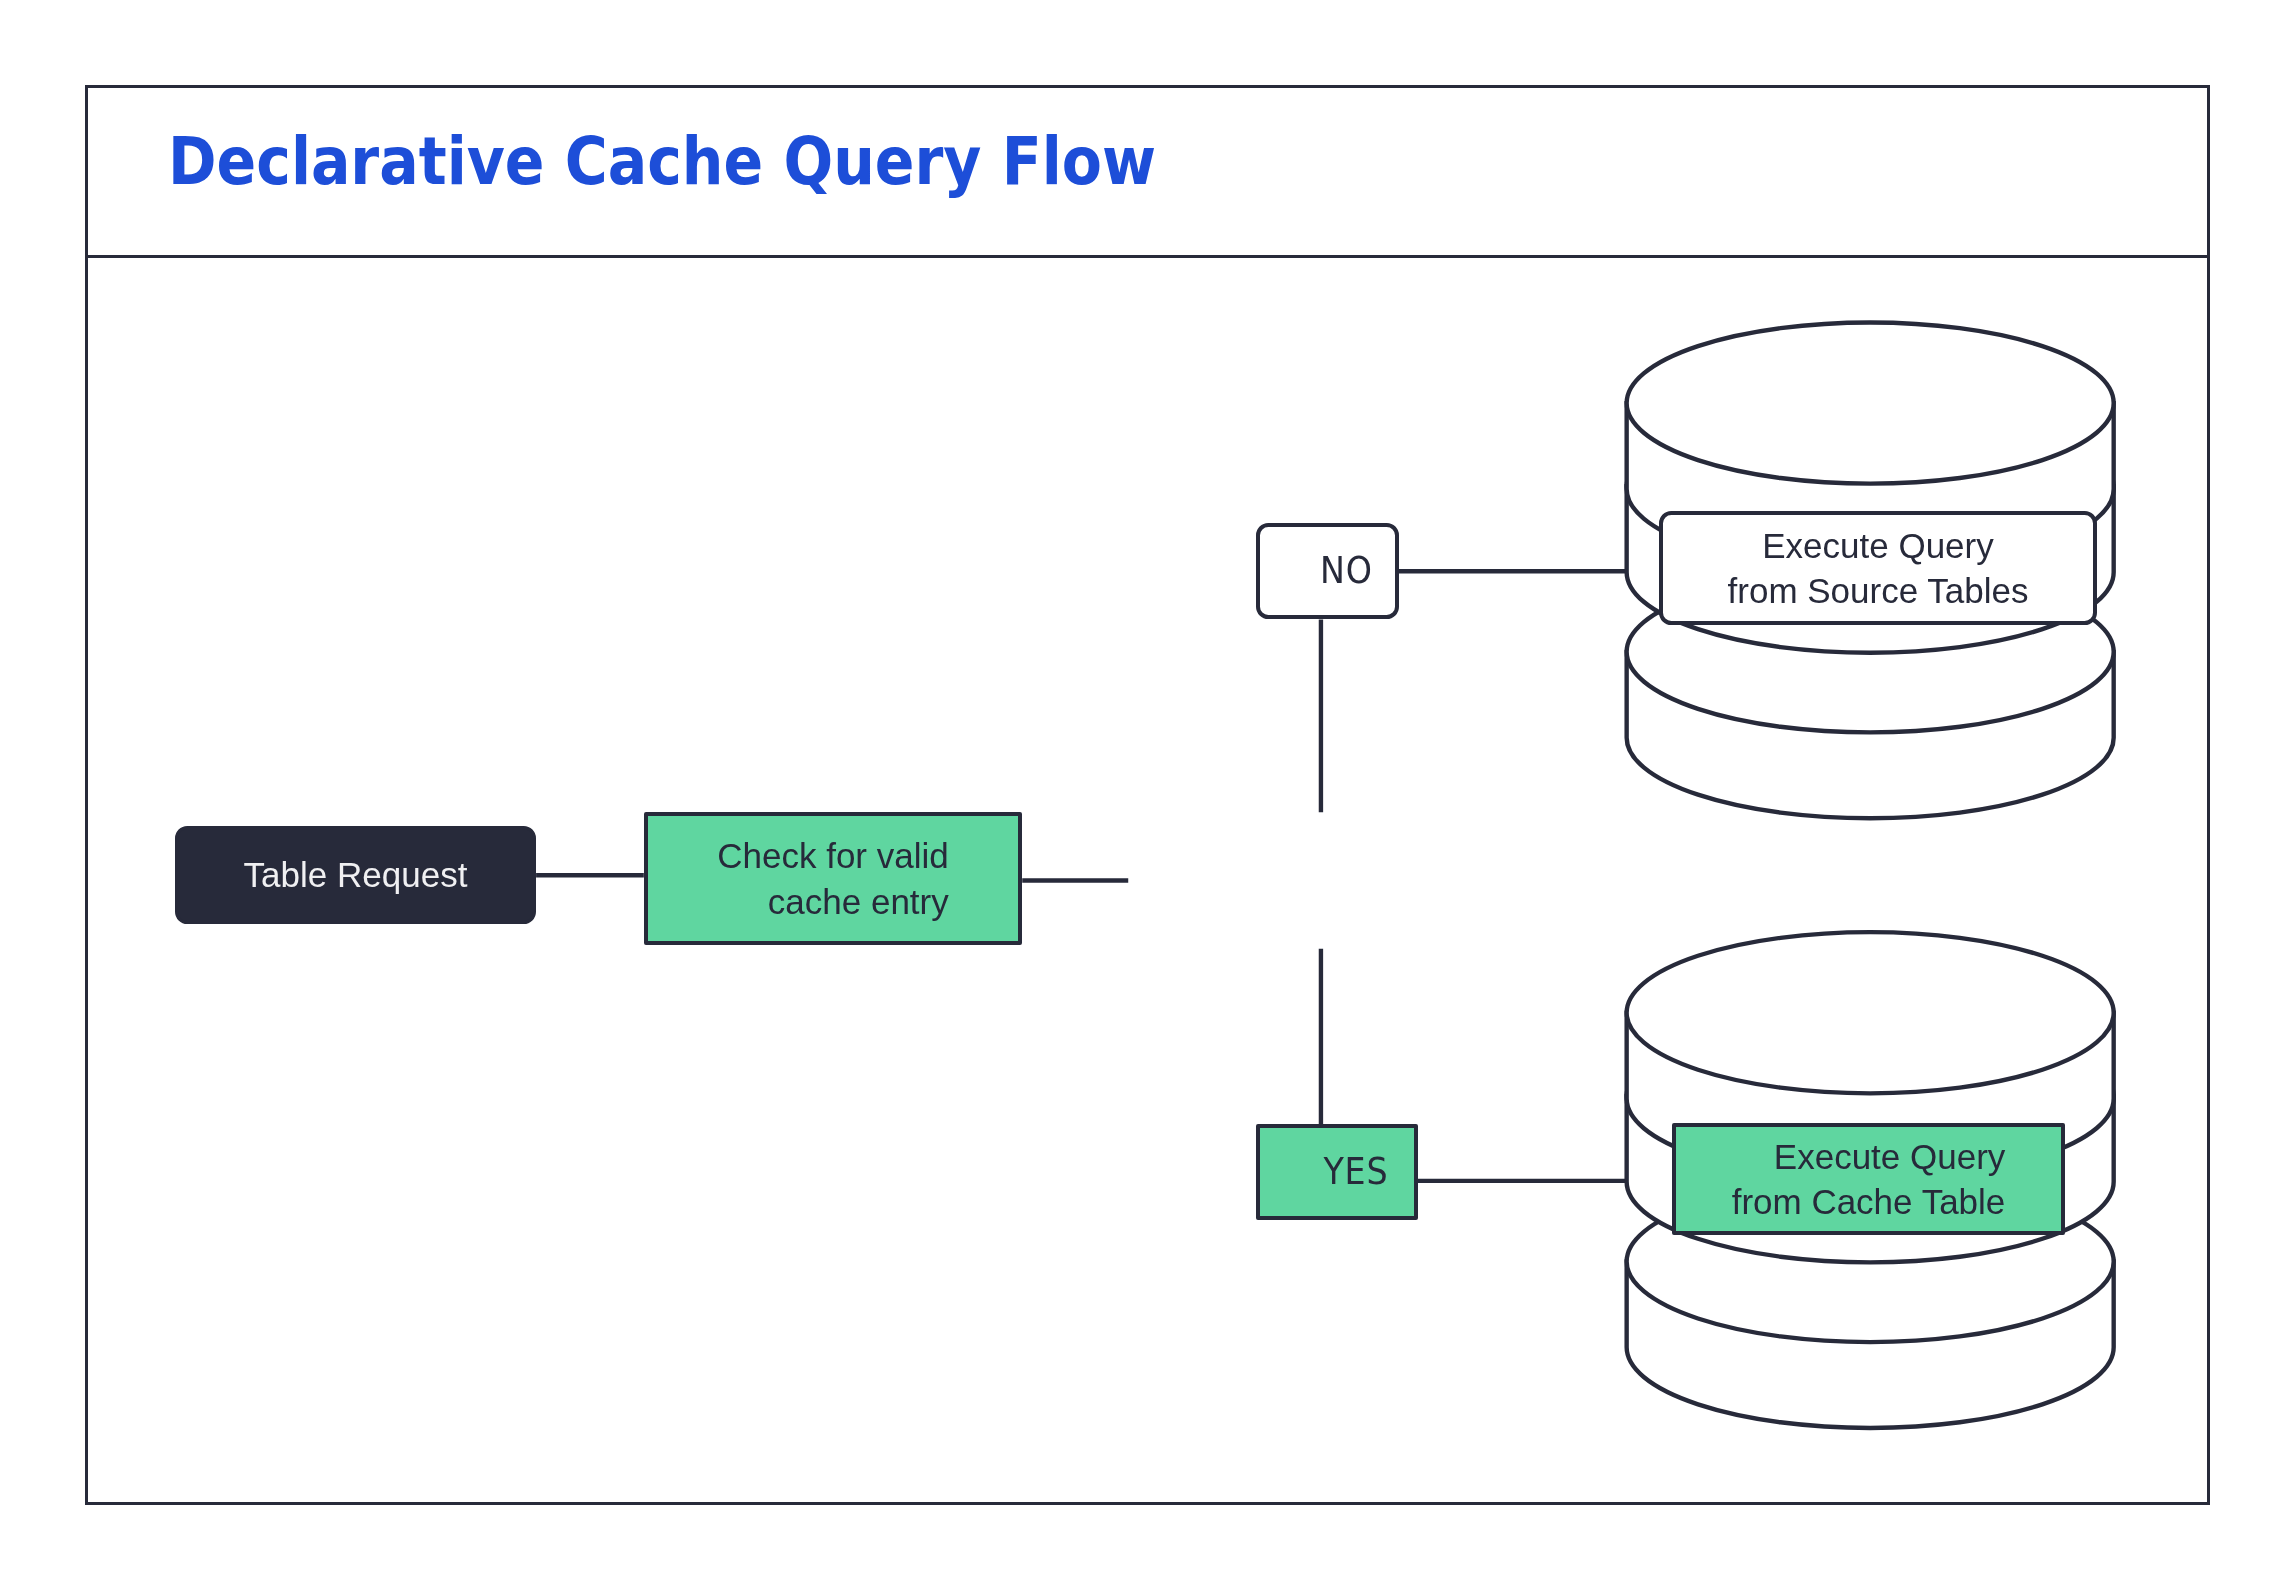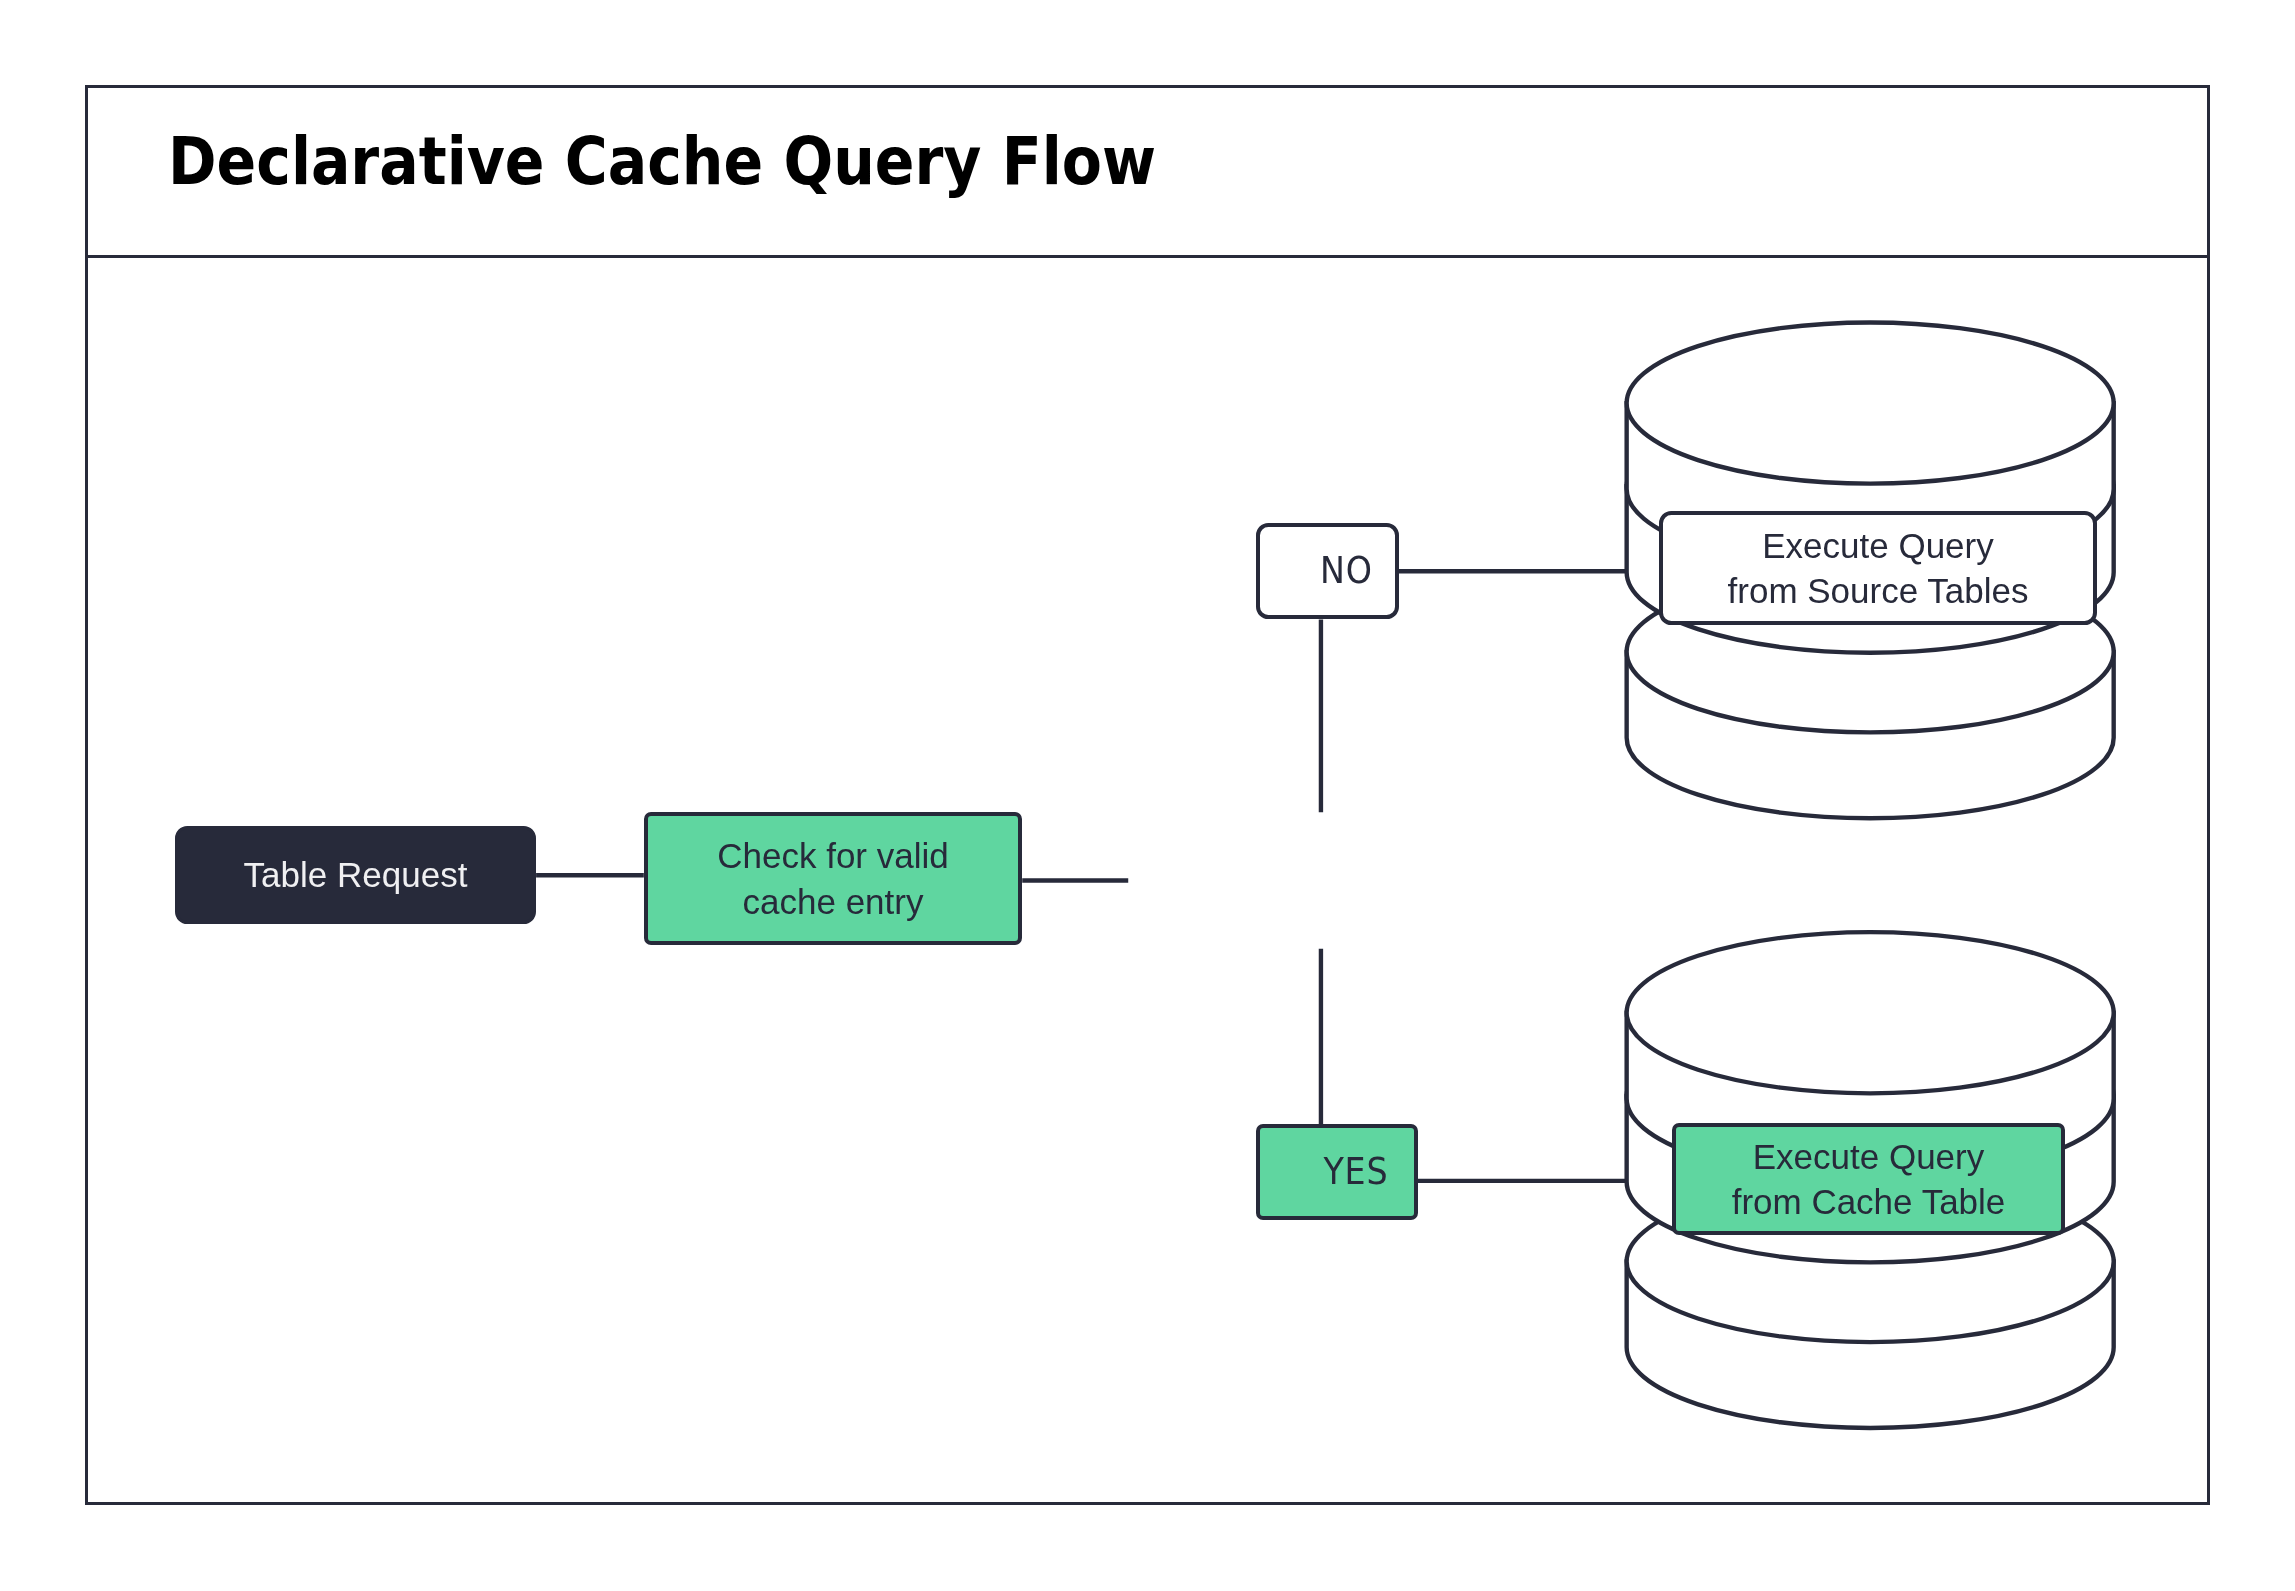--- a/index.html
+++ b/index.html
@@ -35,21 +35,21 @@
     height: 173px;
     box-sizing: border-box;
     border-bottom: 3.5px solid #272a3a;
   }
   #page-title {
     position: absolute;
     left: 83px;
     top: 39px;
     font-size: 65px;
     font-weight: bold;
-    color: #000000;
+    color: #1d4ed8;
     letter-spacing: 0px;
     white-space: nowrap;
     font-family: "DejaVu Sans Condensed", "Liberation Sans", sans-serif;
   }
 
   
   #draw {
     position: absolute;
     left: 0;
     top: 0;
@@ -74,23 +74,24 @@
   .node-dark {
     background: #272a3a;
     color: #f0f0f2;
     border-radius: 12.3px;
     border: 3.5px solid #272a3a;
     font-size: 35px;
   }
   .node-green {
     background: #5fd6a0;
     color: #272a3a;
-    border-radius: 7px;
+    border-radius: 2px;
     border: 4.4px solid #272a3a;
     font-size: 35px;
+    text-align: right;
   }
   .node-white {
     background: #ffffff;
     color: #272a3a;
     border-radius: 12.3px;
     border: 4.4px solid #272a3a;
     font-size: 35px;
   }
 
   

